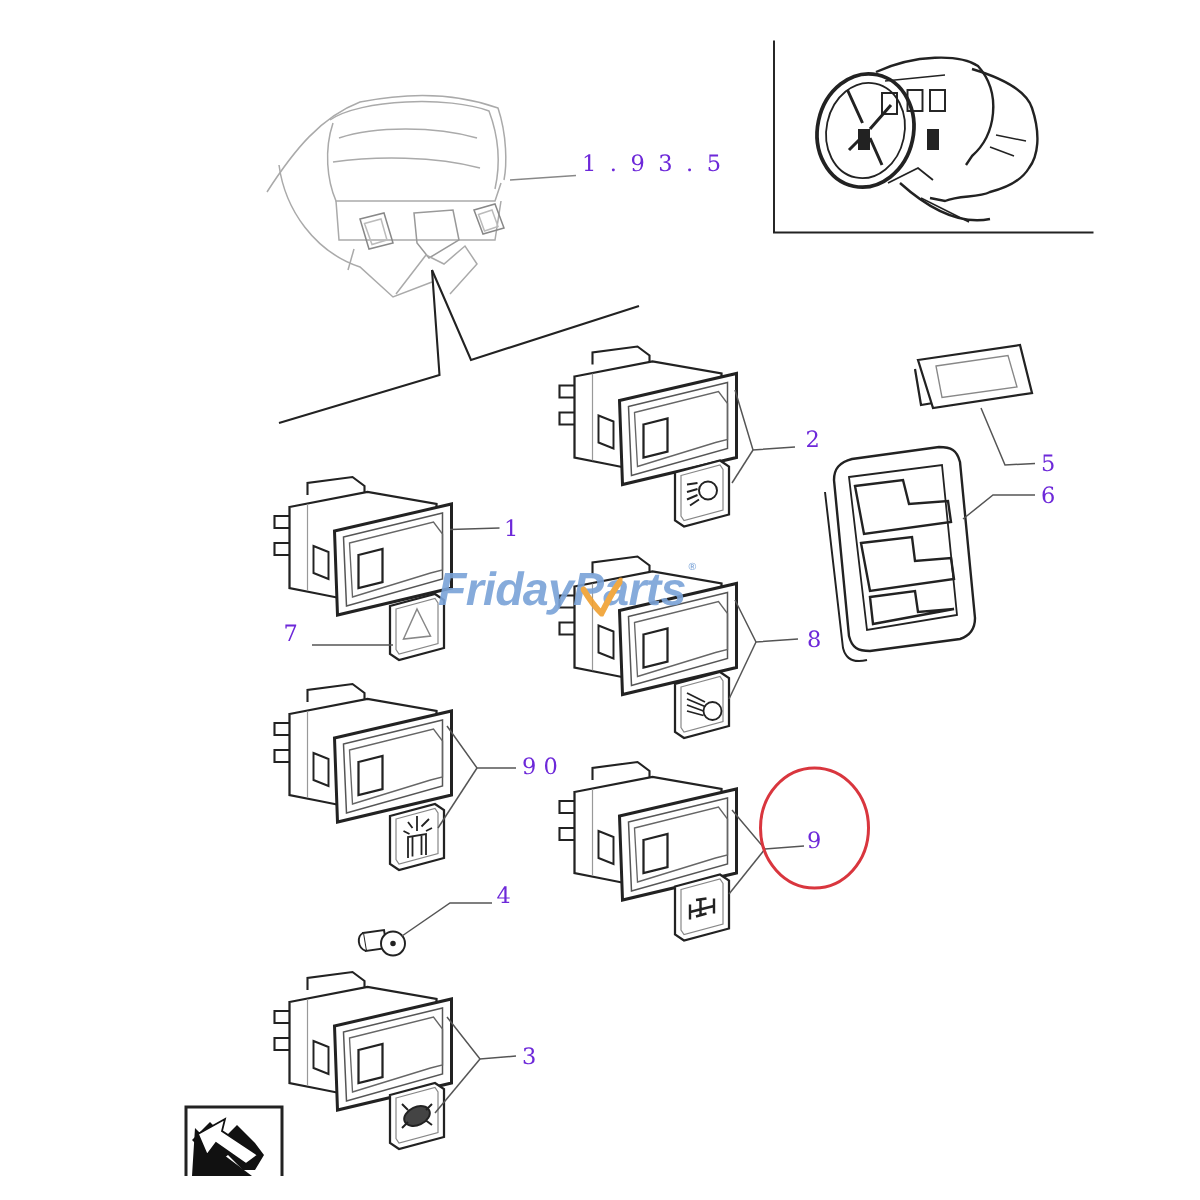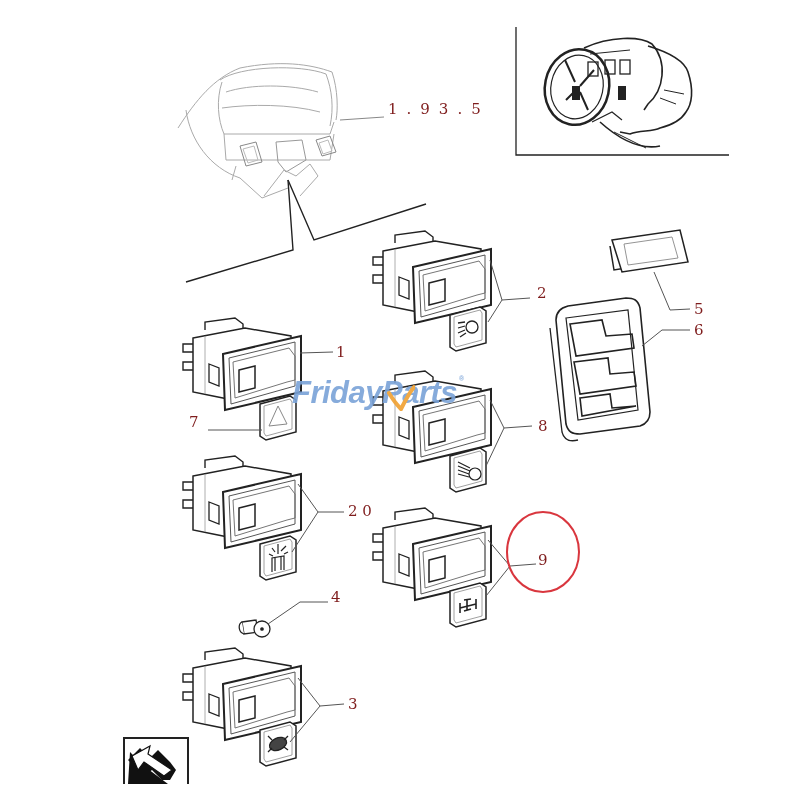--- a/index.html
+++ b/index.html
@@ -1,19 +1,19 @@
 <!DOCTYPE html>
 <html><head>
 <meta charset="utf-8">
 <style>
   html, body { margin: 0; padding: 0; background: #ffffff; }
   body { width: 800px; height: 800px; position: relative; overflow: hidden; font-family: "DejaVu Serif", serif; }
   .canvas { position: absolute; left: 0; top: 0; width: 800px; height: 800px; }
   svg { position: absolute; left: 0; top: 0; }
-  .callout { position: absolute; font-family: "DejaVu Serif", serif; font-size: 15px; color: #7f1d1d; line-height: 1; white-space: pre; }
+  .callout { position: absolute; font-family: "DejaVu Serif", serif; font-size: 15px; color: #6d28d9; line-height: 1; white-space: pre; }
   .callout.spaced { letter-spacing: 9px; }
   .watermark { position: absolute; left: 292px; top: 375px; font-family: "Liberation Sans", sans-serif; font-weight: bold; font-style: italic; font-size: 31px; color: #7aa3d8; opacity: 0.9; letter-spacing: -0.5px; white-space: nowrap; }
   .watermark .reg { font-size: 7px; vertical-align: top; color: #7aa3d8; font-style: normal; margin-left: 2px; }
   .watermark .swoosh { position: absolute; left: 95px; top: 10px; width: 28px; height: 26px; }
 </style>
 </head>
 <body>
 
 <div class="canvas">
 
@@ -208,21 +208,21 @@
 <span class="callout spaced" style="left:388px; top:102px;">1.93.5</span>
 <span class="callout" style="left:336px; top:345px;">1</span>
 <span class="callout" style="left:537px; top:286px;">2</span>
 <span class="callout" style="left:348px; top:697px;">3</span>
 <span class="callout" style="left:331px; top:590px;">4</span>
 <span class="callout" style="left:694px; top:302px;">5</span>
 <span class="callout" style="left:694px; top:323px;">6</span>
 <span class="callout" style="left:189px; top:415px;">7</span>
 <span class="callout" style="left:538px; top:419px;">8</span>
 <span class="callout" style="left:538px; top:553px;">9</span>
-<span class="callout" style="left:348px; top:504px;">2 0</span>
+<span class="callout" style="left:348px; top:504px;">9 0</span>
 
 <div class="watermark">
   <span>FridayParts</span><span class="reg">®</span>
   <svg class="swoosh" viewBox="0 0 28 26">
     <path d="M2 8 C8 18 12 22 14 24 C18 16 22 8 27 2" fill="none" stroke="#f0a030" stroke-width="4" stroke-linecap="round"></path>
   </svg>
 </div>
 
 </div>
 

